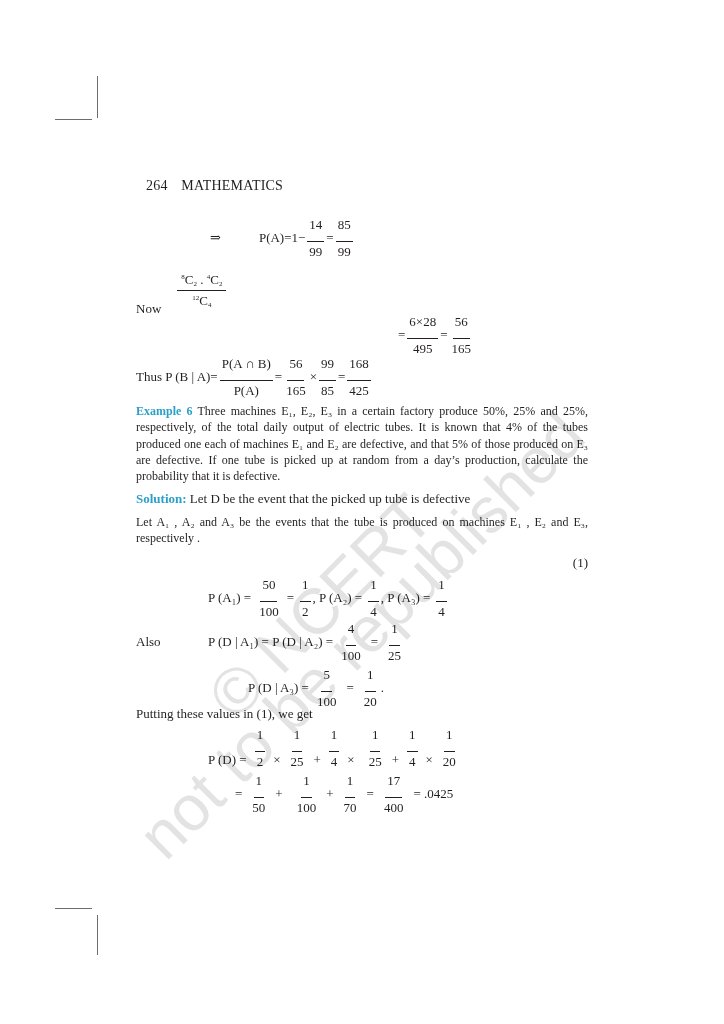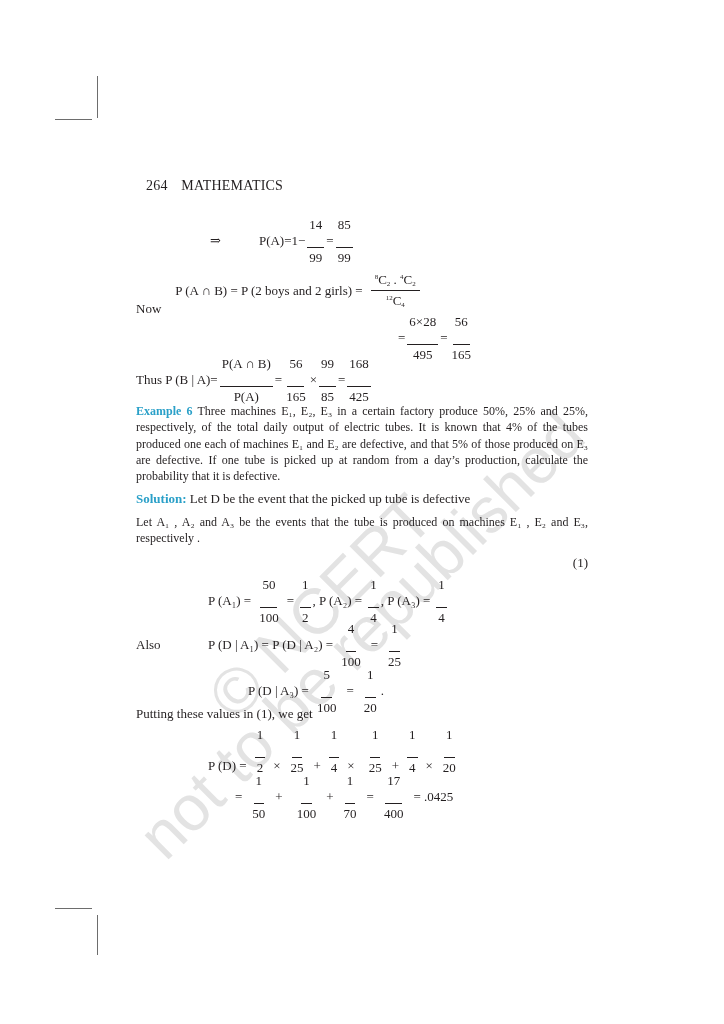--- a/index.html
+++ b/index.html
@@ -6,21 +6,21 @@
   body { width: 724px; height: 1024px; position: relative; overflow: hidden;
          font-family: "Liberation Serif", "DejaVu Serif", serif; color: #231f20; }
   .abs { position: absolute; }
   .crop-v { position: absolute; width: 1px; background: #6d6d6d; }
   .crop-h { position: absolute; height: 1px; background: #6d6d6d; }
   .header { font-size: 14px; letter-spacing: 0.2px; }
   .txt { font-size: 13px; line-height: 16px; white-space: nowrap; }
   .para { font-size: 12px; line-height: 16.3px; text-align: justify; text-align-last: left; }
   .accent { color: #2aa0c8; font-weight: bold; }
   .frac { display: inline-flex; flex-direction: column; align-items: center; vertical-align: middle; margin: 0 2px; line-height: 1; }
-  .frac .num { padding: 0 2px 16px 2px; border-bottom: 1px solid #231f20; font-size: 13px; }
+  .frac .num { padding: 0 2px 10px 2px; border-bottom: 1px solid #231f20; font-size: 13px; }
   .frac .den { padding: 3px 2px 0 2px; font-size: 13px; }
   sub { font-size: 7px; vertical-align: -2px; }
   sup { font-size: 7px; vertical-align: 5px; }
   .eqline { position: absolute; font-size: 13px; white-space: nowrap; display: flex; align-items: center; }
   .watermark { position: absolute; left: 150px; top: 330px; width: 520px; height: 520px;
                pointer-events: none; }
   .watermark span { position: absolute; color: #e3e3e3; font-family: "Liberation Sans", sans-serif;
                     transform-origin: left center; transform: rotate(-45deg); white-space: nowrap; }
 </style>
 </head>
@@ -50,21 +50,20 @@
     </span>
   <span>=</span>
   <span class="frac">
       <span class="num">85</span>
       <span class="den">99</span>
     </span>
 </div>
 
 <div class="eqline" style="left:136px; top:265px;">
   <span style="margin-right:14px;margin-top:36px;">Now</span>
-  <span style="margin-right:6px;">P (A ∩ B) = P (2 boys and 2 girls) =</span>
   <span class="frac">
     <span class="num" style="padding:0 4px 2px 4px;"><sup>8</sup><span>C</span><sub>2</sub><span> . </span><sup>4</sup><span>C</span><sub>2</sub></span>
     <span class="den"><sup>12</sup><span>C</span><sub>4</sub></span>
   </span>
 </div>
 
 <div class="eqline" style="left:398px; top:315px;">
   <span>=</span>
   <span class="frac">
       <span class="num">6×28</span>

